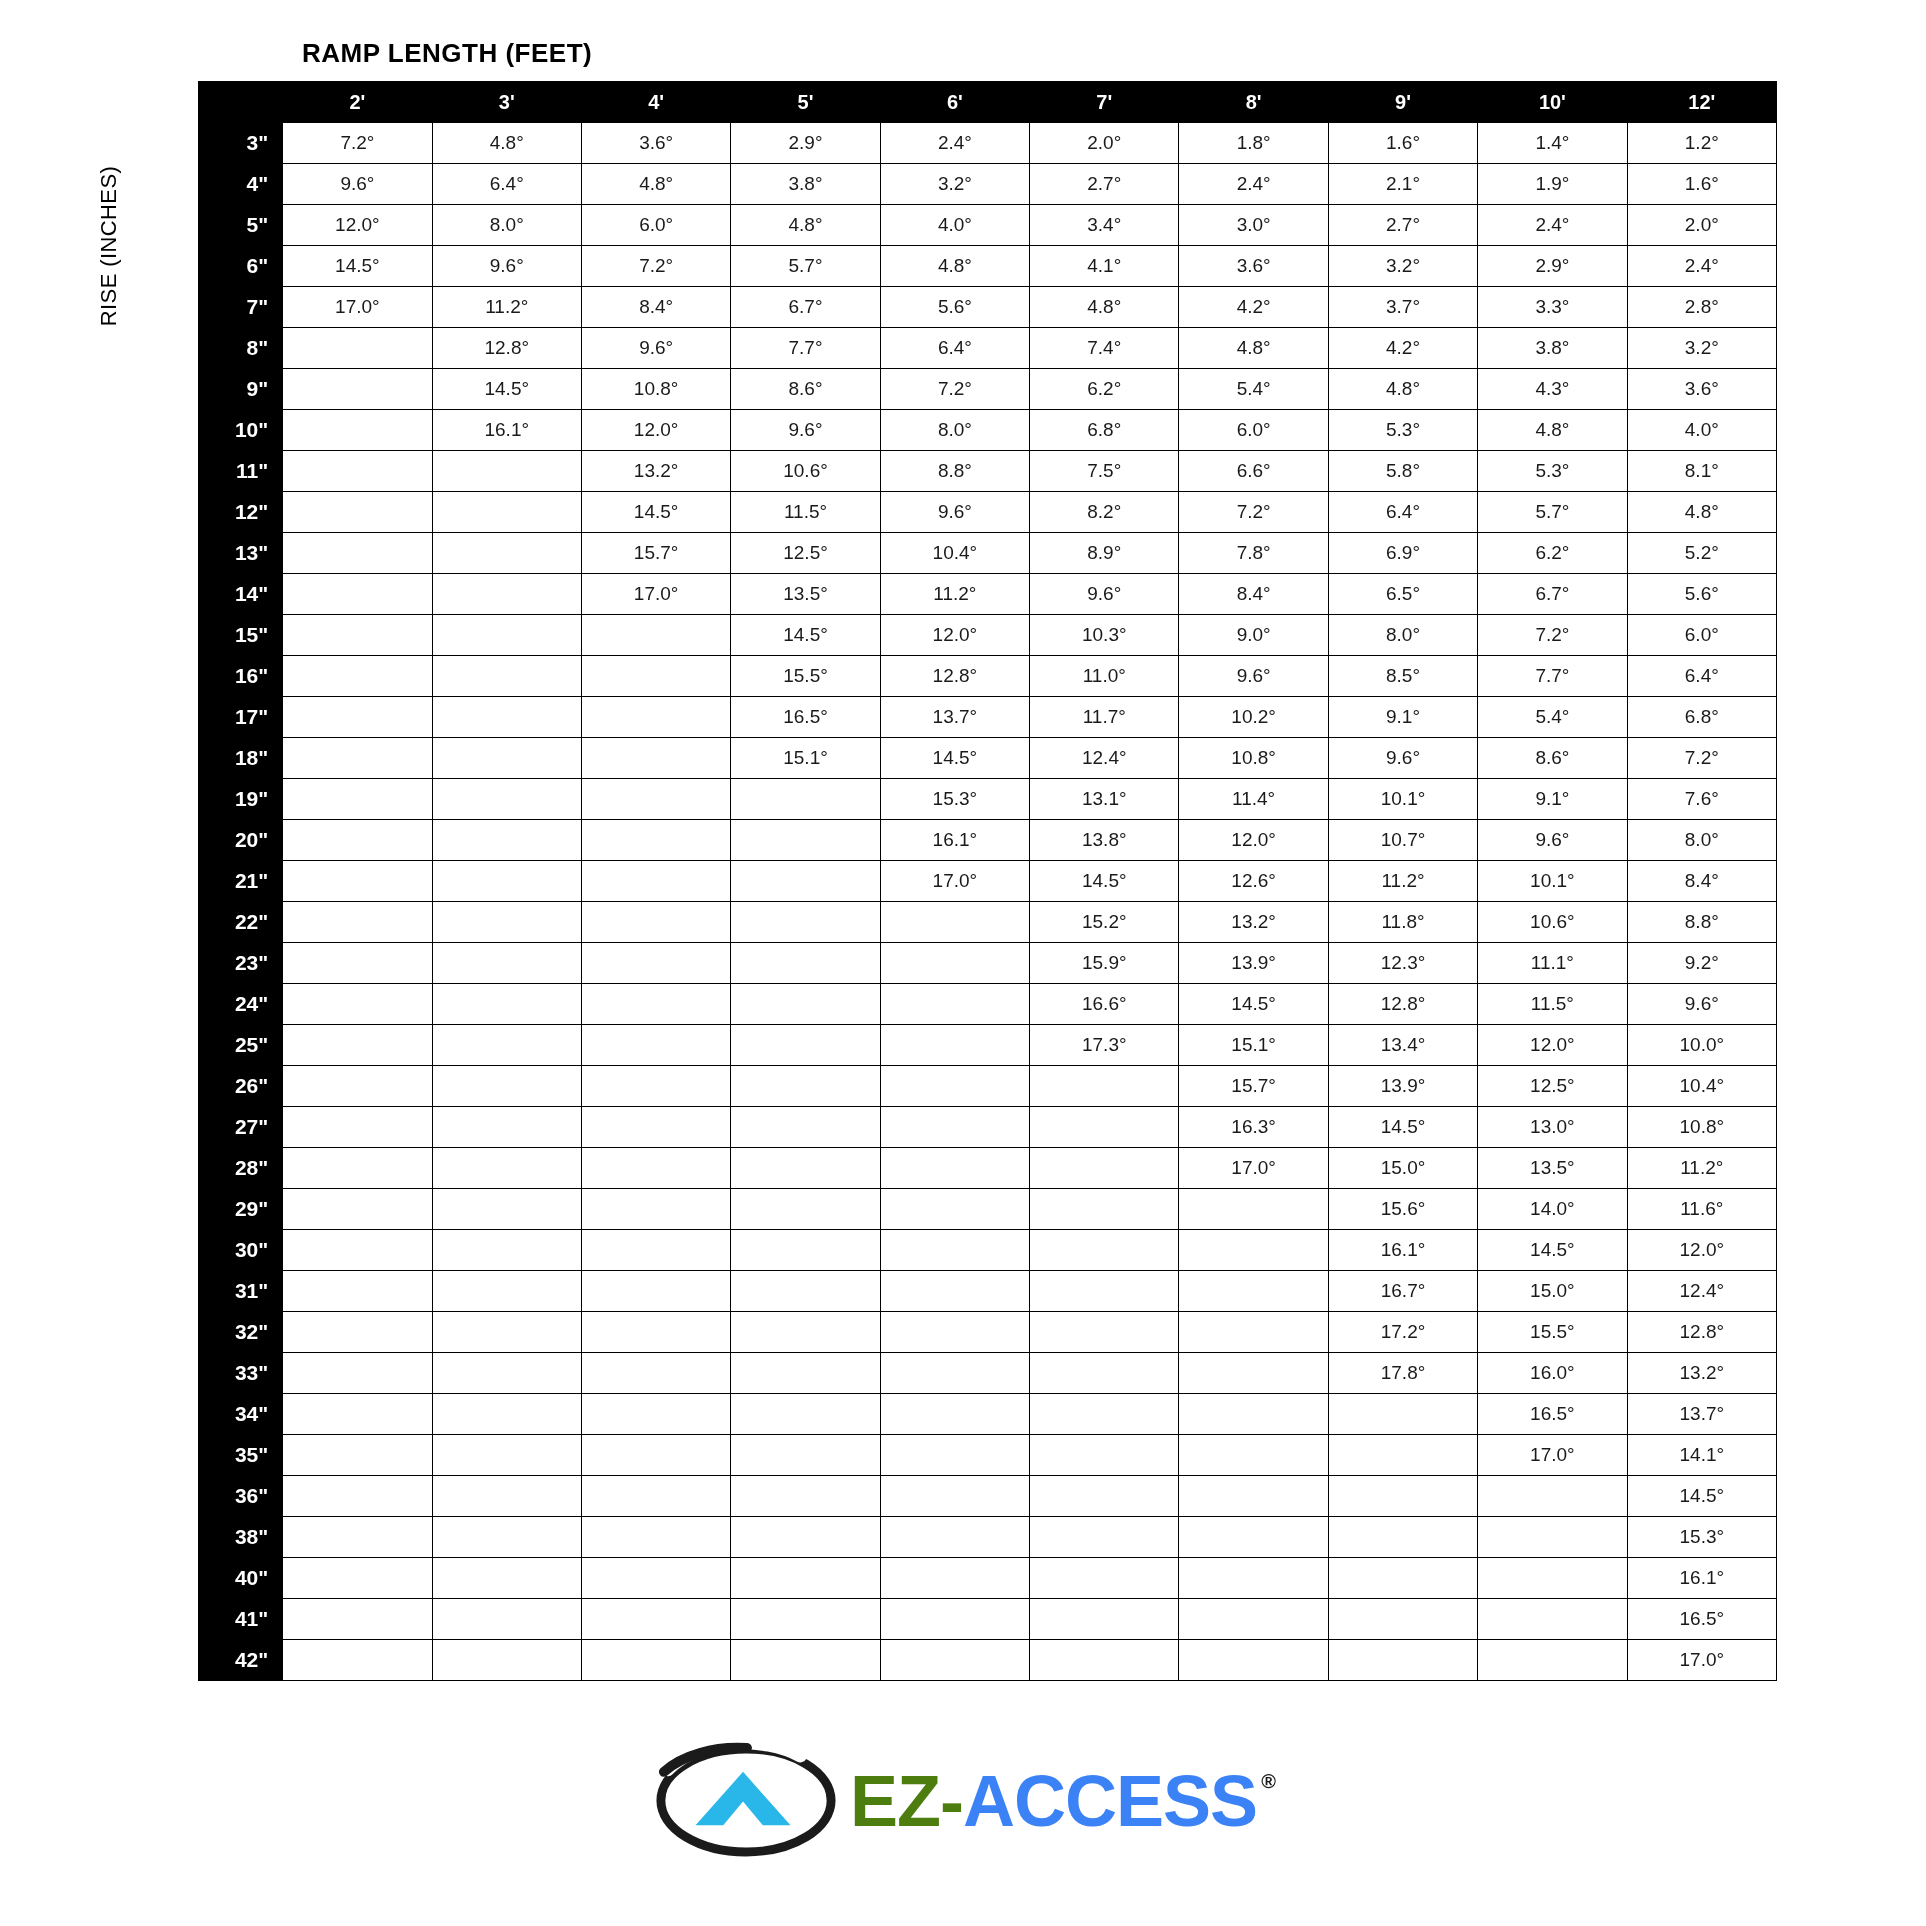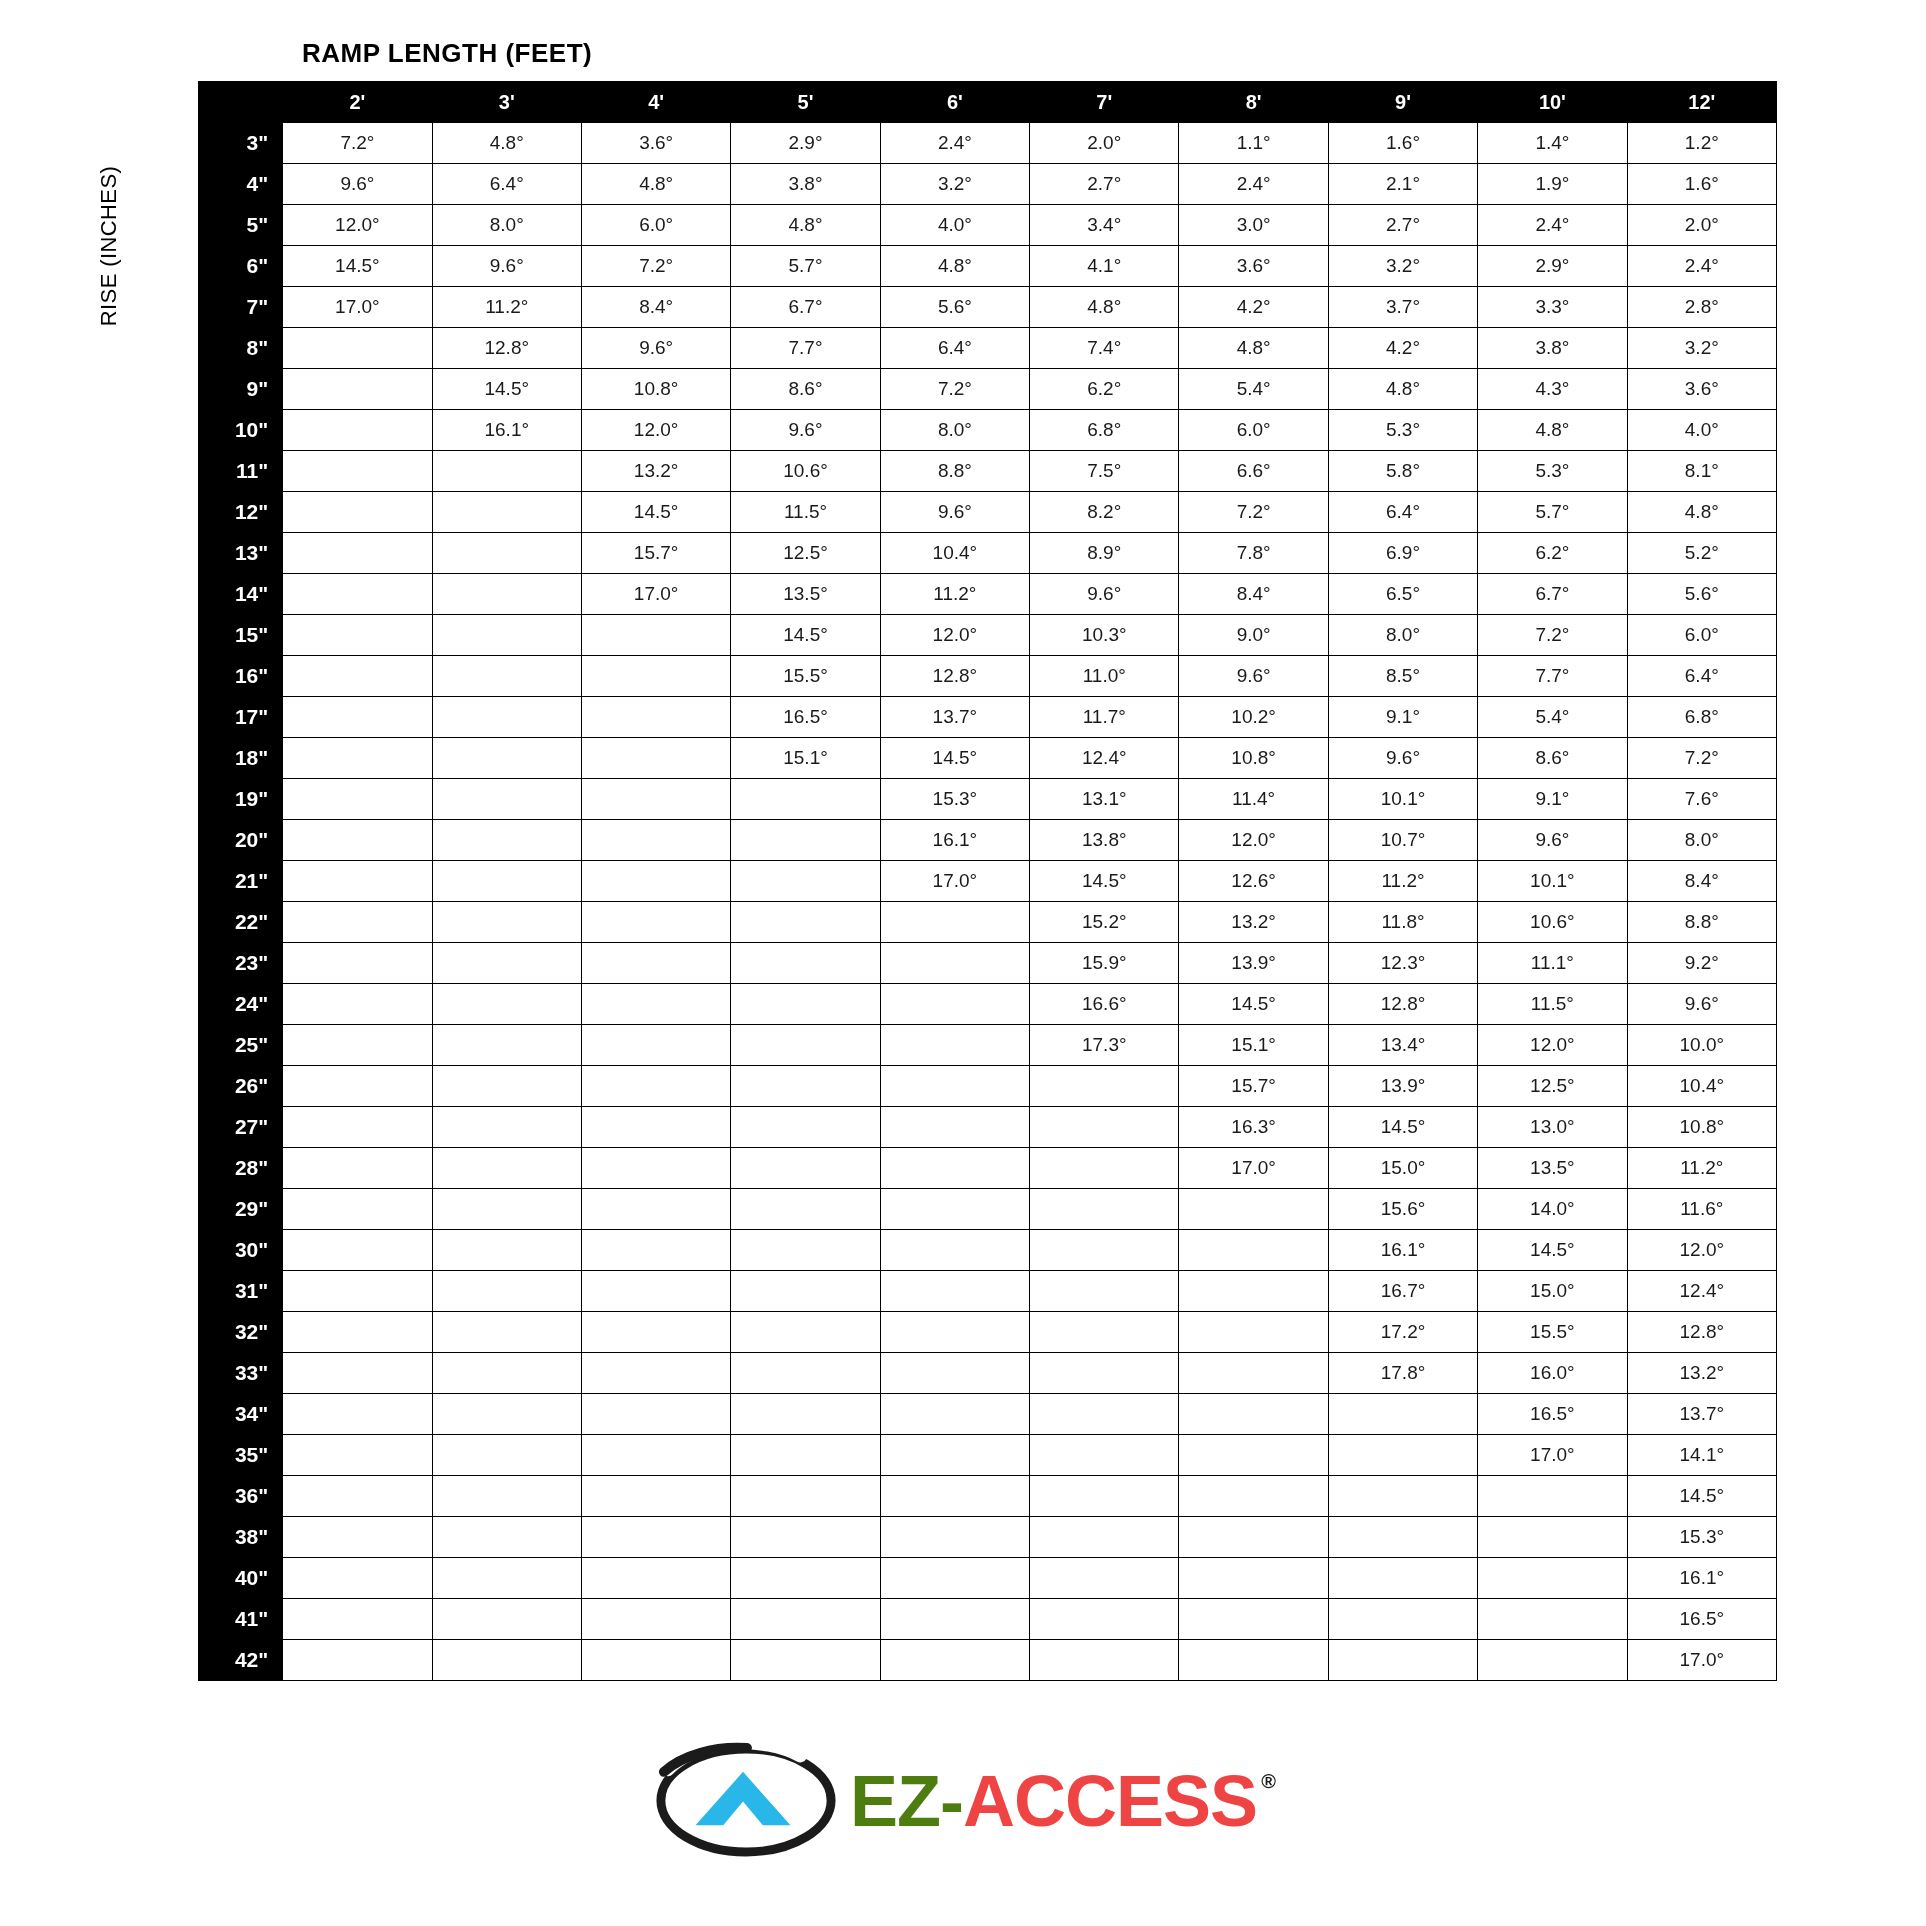--- a/index.html
+++ b/index.html
@@ -113,21 +113,21 @@
   }
   .logo-text {
     font-size: 72px;
     font-weight: bold;
     letter-spacing: -1px;
     display: flex;
     align-items: flex-start;
     line-height: 1;
   }
   .logo-text .dark { color: #4d7c0f; }
-  .logo-text .cyan { color: #ef4444; }
+  .logo-text .cyan { color: #3b82f6; }
   .logo-reg {
     font-size: 20px;
     font-weight: bold;
     color: #1b1b1b;
     margin-top: 6px;
     margin-left: 4px;
   }
 </style>
 </head>
 <body>
@@ -170,21 +170,21 @@
       </thead>
       <tbody id="table-body">
           <tr>
             <th class="rowhead">3"</th>
             <td class="val">7.2°</td>
             <td class="val">4.8°</td>
             <td class="val">3.6°</td>
             <td class="val">2.9°</td>
             <td class="val">2.4°</td>
             <td class="val">2.0°</td>
-            <td class="val">1.1°</td>
+            <td class="val">1.8°</td>
             <td class="val">1.6°</td>
             <td class="val">1.4°</td>
             <td class="val">1.2°</td>
           </tr>
           <tr>
             <th class="rowhead">4"</th>
             <td class="val">9.6°</td>
             <td class="val">6.4°</td>
             <td class="val">4.8°</td>
             <td class="val">3.8°</td>

